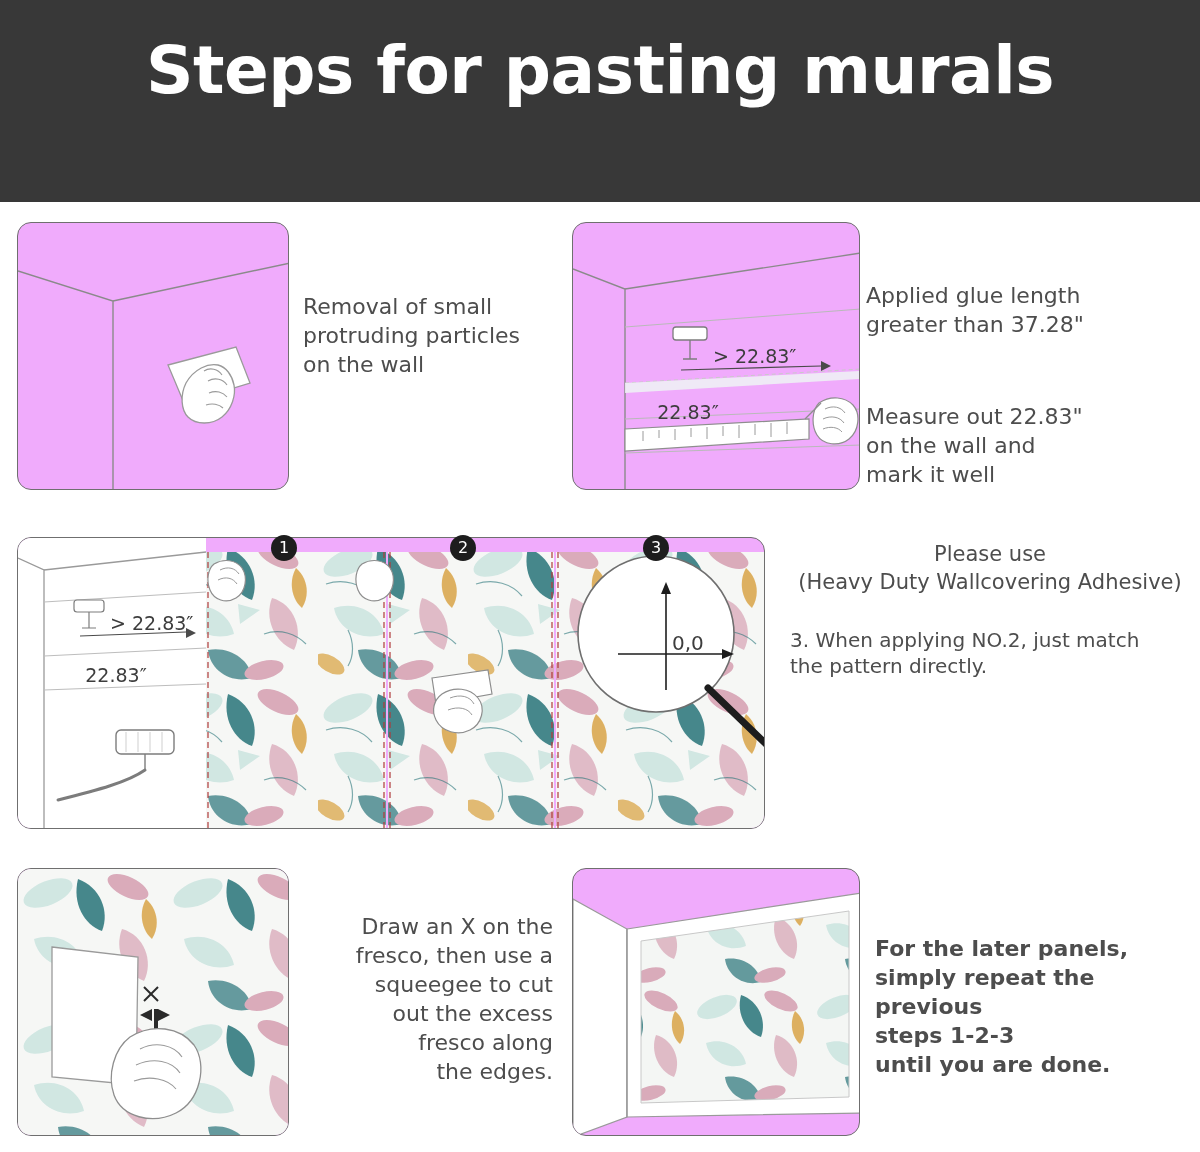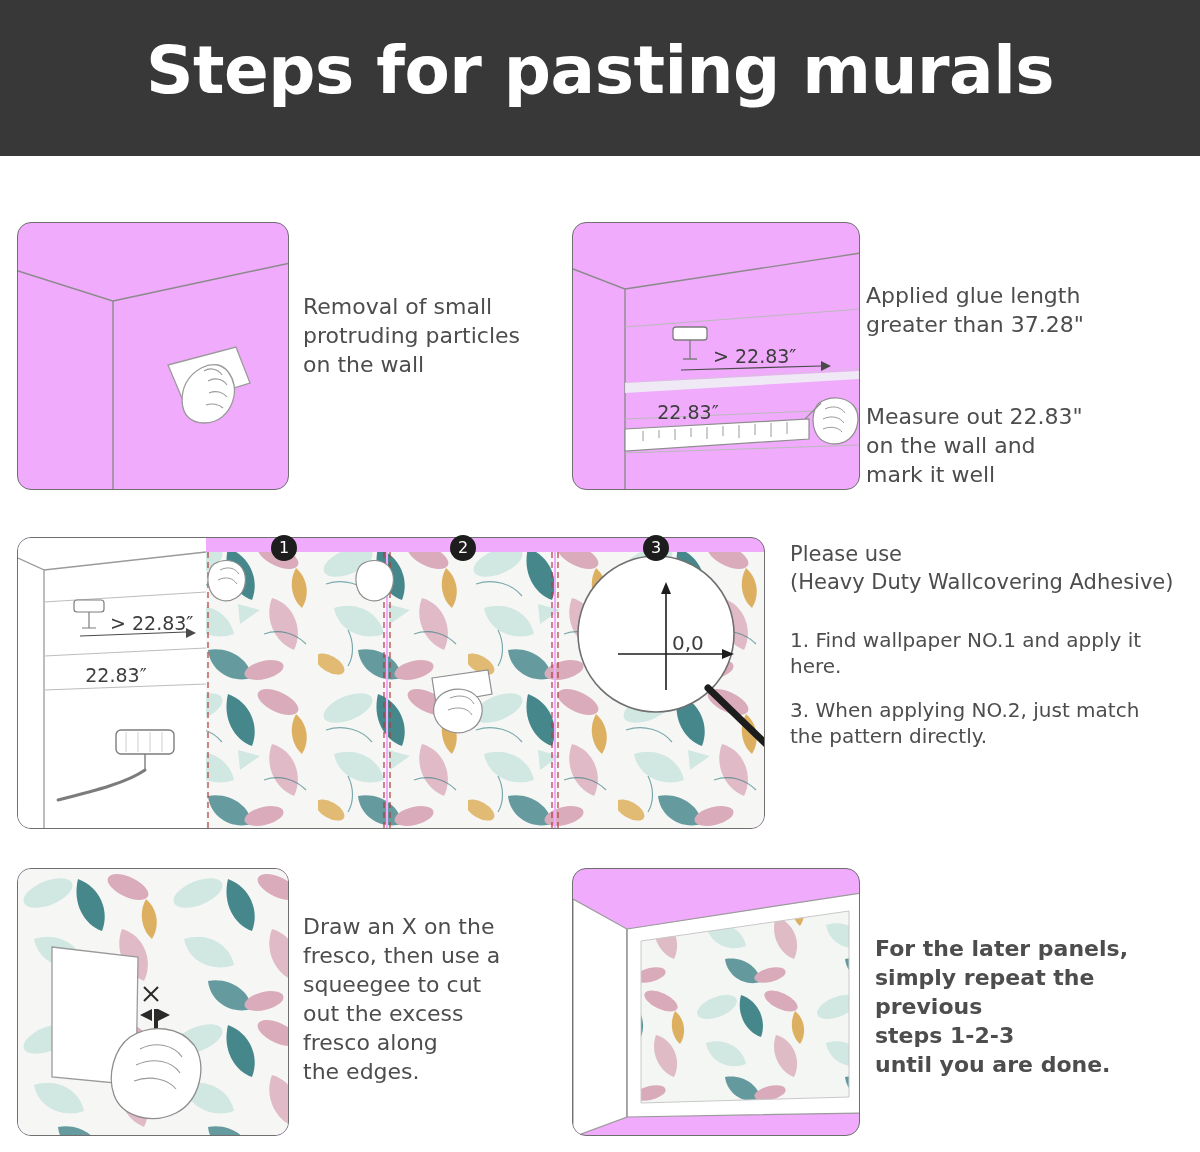--- a/index.html
+++ b/index.html
@@ -13,21 +13,21 @@
     font-family: "DejaVu Sans", sans-serif;
     color: #4a4a4a;
     overflow: hidden;
     position: relative;
   }
 
   
   .header {
     position: absolute;
     left: 0; top: 0;
-    width: 1200px; height: 156px;
+    width: 1200px; height: 202px;
     background: #383838;
   }
   .header-title {
     position: absolute;
     left: 0; right: 0;
     top: 38px;
     text-align: center;
     color: #ffffff;
     font-size: 66px;
     font-weight: bold;
@@ -64,40 +64,40 @@
   #cap-step2a { left: 866px; top: 281px; width: 290px; }
   #cap-step2b { left: 866px; top: 402px; width: 300px; }
 
   
   #panel-step3 { left: 17px; top: 537px; width: 748px; height: 292px; }
 
   #please-use {
     position: absolute;
     left: 790px; top: 540px;
     width: 400px;
-    text-align: left;
+    text-align: center;
     font-size: 21px;
     line-height: 1.35;
     color: #4d4d4d;
   }
   #steps-list {
     position: absolute;
     left: 790px; top: 627px; width: 405px;
   }
   #steps-list .step-line {
     font-size: 20px;
     line-height: 1.3;
     color: #4d4d4d;
     margin-bottom: 18px;
     white-space: pre-line;
   }
 
   
   #panel-step4 { left: 17px; top: 868px; width: 272px; height: 268px; }
-  #cap-step4 { left: 303px; top: 912px; width: 250px; }
+  #cap-step4 { left: 303px; top: 912px; width: 250px; text-align: right; }
 
   
   #panel-step5 { left: 572px; top: 868px; width: 288px; height: 268px; }
   #cap-step5 { left: 875px; top: 934px; width: 315px; font-weight: bold; }
 
   
   .circle-num {
     position: absolute;
     width: 26px; height: 26px;
     border-radius: 50%;
@@ -284,21 +284,20 @@
     <line x1="690" y1="150" x2="748" y2="206" stroke="#1d1d1d" stroke-width="7" stroke-linecap="round"></line>
   </svg>
 </div>
 <div class="circle-num" id="num1">1</div>
 <div class="circle-num" id="num2">2</div>
 <div class="circle-num" id="num3">3</div>
 
 <div id="please-use" style="white-space:pre-line;">Please use
 (Heavy Duty Wallcovering Adhesive)</div>
 <div id="steps-list">
-  <div class="step-line">1. Find wallpaper NO.1 and apply it here.</div>
   <div class="step-line">3. When applying NO.2, just match
 the pattern directly.</div>
 </div>
 
 <div class="panel" id="panel-step4">
   <svg width="272" height="268" viewBox="0 0 272 268">
     <defs>
       <pattern id="mural2" width="150" height="146" patternUnits="userSpaceOnUse">
         <rect width="150" height="146" fill="#f6f7f5"></rect>
         <g opacity="0.95">

